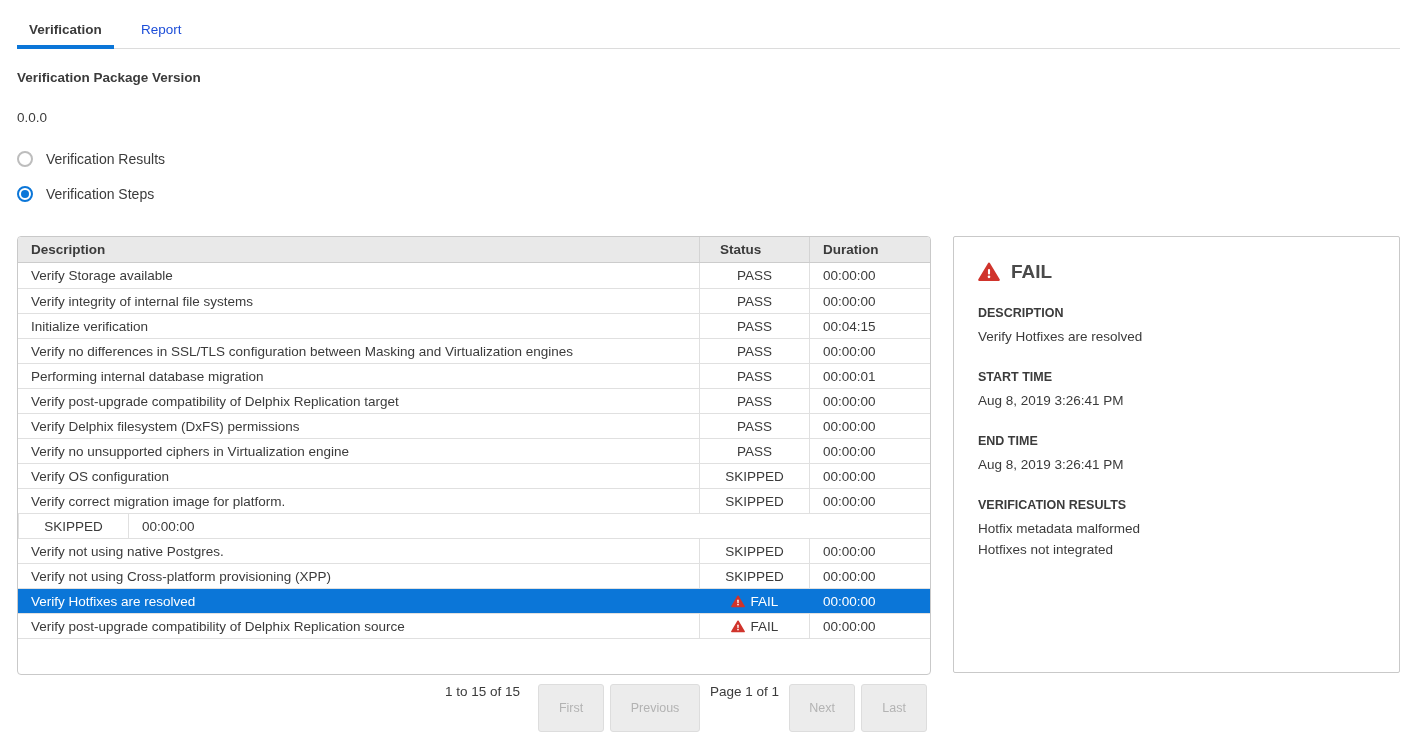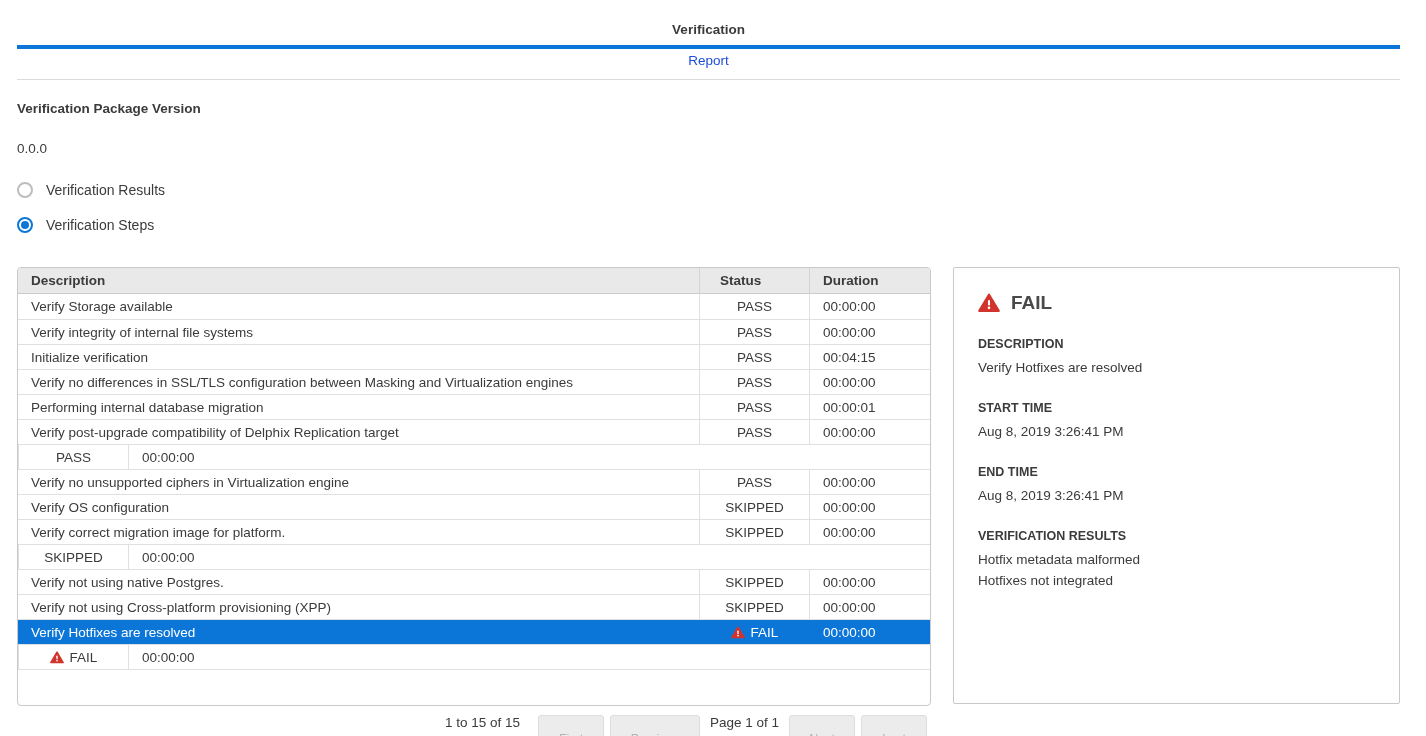--- a/index.html
+++ b/index.html
@@ -6,21 +6,21 @@
   * { box-sizing:border-box; }
   html,body { margin:0; padding:0; }
   body {
     width:1426px; height:736px; overflow:hidden;
     background:#ffffff; color:#3b3b3b;
     font-family:"Liberation Sans", sans-serif;
   }
   .page { padding:17px 26px 0 17px; }
 
   
-  .tabbar { display:flex; border-bottom:1px solid #dcdcdc;flex-direction:column; }
+  .tabbar { display:flex; border-bottom:1px solid #dcdcdc; }
   .tab {
     min-width:95px; padding:5px 12px 8px; text-align:center;
     font-size:13.5px; color:#1d4ed8; cursor:pointer;
     border-bottom:4px solid transparent; margin-bottom:-1px;
   }
   .tab.active { color:#3b3b3b; font-weight:bold; border-bottom-color:var(--blue); }
 
   
   .pkg-label { margin-top:21px; font-weight:bold; font-size:13.5px; }
   .pkg-value { margin-top:25px; font-size:13.5px; }
@@ -158,20 +158,21 @@
               <div class="cell cell-dur">00:00:01</div>
             </div>
             <div class="row">
               <div class="cell cell-desc">Verify post-upgrade compatibility of Delphix Replication target</div>
               <div class="cell cell-status">
                 <span>PASS</span>
               </div>
               <div class="cell cell-dur">00:00:00</div>
             </div>
             <div class="row">
+              <div class="cell cell-desc">Verify Delphix filesystem (DxFS) permissions</div>
               <div class="cell cell-status">
                 <span>PASS</span>
               </div>
               <div class="cell cell-dur">00:00:00</div>
             </div>
             <div class="row">
               <div class="cell cell-desc">Verify no unsupported ciphers in Virtualization engine</div>
               <div class="cell cell-status">
                 <span>PASS</span>
               </div>
@@ -219,20 +220,21 @@
       <path d="M12 2 L22.6 19.6 H1.4 Z" fill="#d0342c" stroke="#d0342c" stroke-width="2.6" stroke-linejoin="round"></path>
       <rect x="10.85" y="7.6" width="2.3" height="6.2" rx="1.1" fill="#ffffff"></rect>
       <circle cx="12" cy="16.3" r="1.45" fill="#ffffff"></circle>
     </svg>
   </span>
                 <span>FAIL</span>
               </div>
               <div class="cell cell-dur">00:00:00</div>
             </div>
             <div class="row">
+              <div class="cell cell-desc">Verify post-upgrade compatibility of Delphix Replication source</div>
               <div class="cell cell-status">
                 <span class="warn-icon">
     <svg viewBox="0 0 24 22">
       <path d="M12 2 L22.6 19.6 H1.4 Z" fill="#d0342c" stroke="#d0342c" stroke-width="2.6" stroke-linejoin="round"></path>
       <rect x="10.85" y="7.6" width="2.3" height="6.2" rx="1.1" fill="#ffffff"></rect>
       <circle cx="12" cy="16.3" r="1.45" fill="#ffffff"></circle>
     </svg>
   </span>
                 <span>FAIL</span>
               </div>

